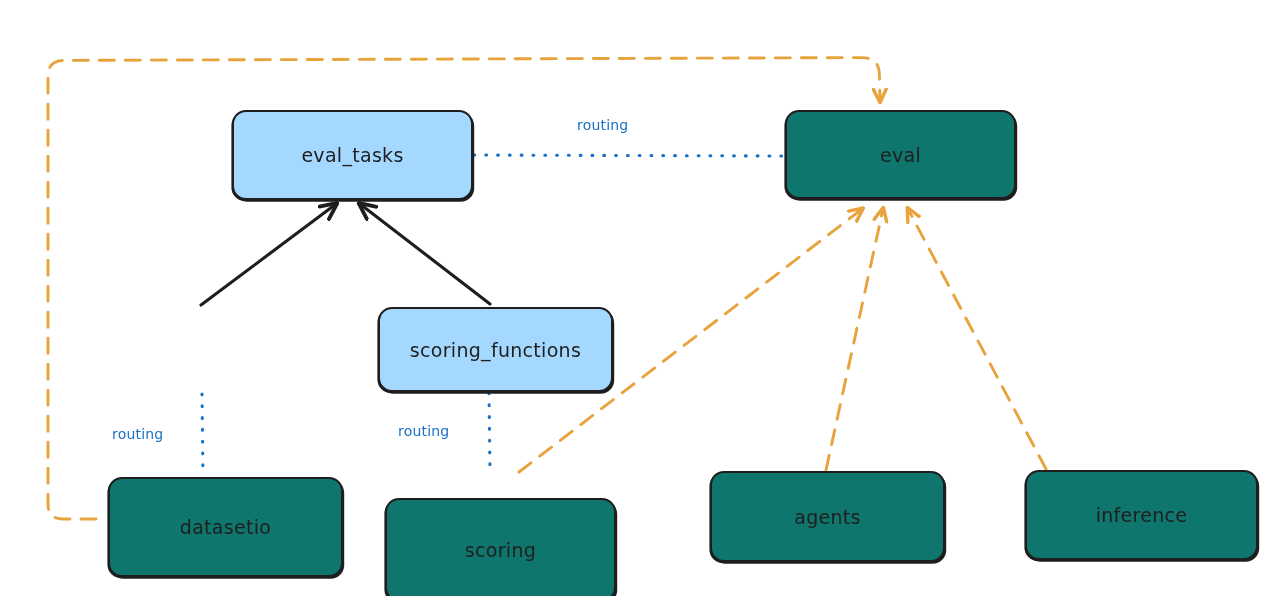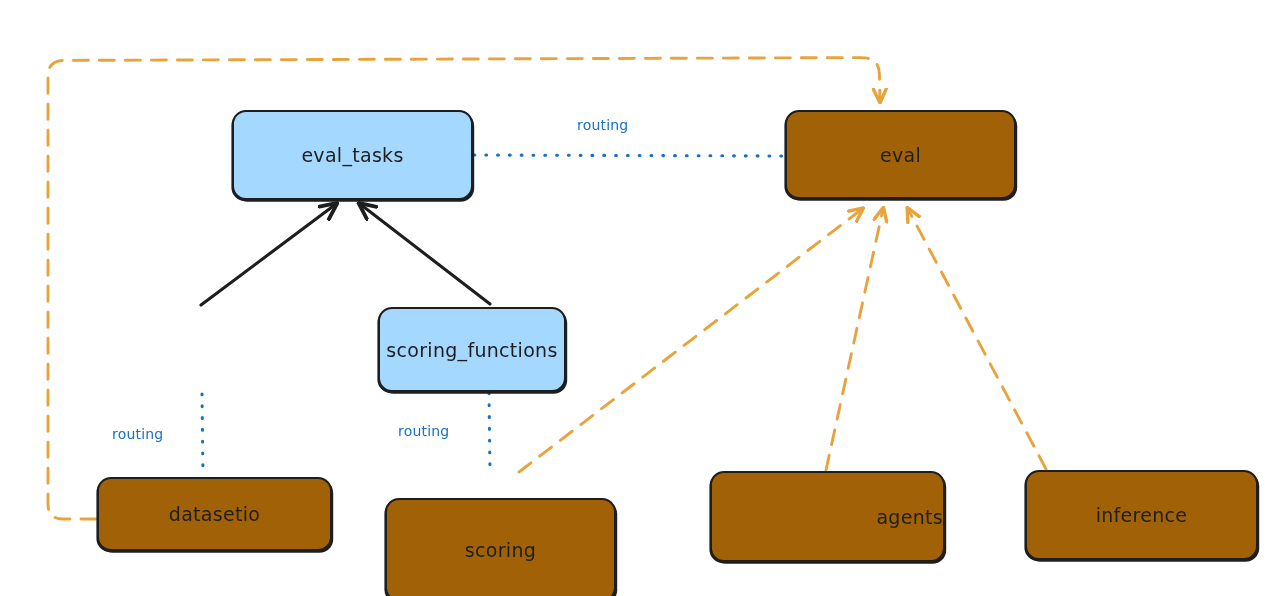--- a/index.html
+++ b/index.html
@@ -44,21 +44,21 @@
     font-size: 19px;
     letter-spacing: 0.3px;
     color: #1e1e1e;
     white-space: nowrap;
     pointer-events: none;
   }
   .node.api {
     background: #a5d8ff;
   }
   .node.provider {
-    background: #a16207;
+    background: #0f766e;
   }
   .edge-label {
     position: absolute;
     font-family: "DejaVu Sans", sans-serif;
     font-size: 14px;
     color: #1971c2;
     white-space: nowrap;
     z-index: 6;
     letter-spacing: 0.2px;
   }
@@ -119,33 +119,33 @@
 
   <div class="node api" style="left:232px; top:110px; width:241px; height:90px;">
     <span class="node-label">eval_tasks</span>
   </div>
 
   <div class="node provider" style="left:785px; top:110px; width:231px; height:89px;">
     <span class="node-label">eval</span>
   </div>
 
 
-  <div class="node api" style="left:378px; top:307px; width:188px; height:85px;">
+  <div class="node api" style="left:378px; top:307px; width:235px; height:85px;">
     <span class="node-label">scoring_functions</span>
   </div>
 
-  <div class="node provider" style="left:97px; top:477px; width:235px; height:74px;">
+  <div class="node provider" style="left:108px; top:477px; width:235px; height:100px;">
     <span class="node-label">datasetio</span>
   </div>
 
   <div class="node provider" style="left:385px; top:498px; width:231px; height:104px;">
     <span class="node-label">scoring</span>
   </div>
 
-  <div class="node provider" style="left:710px; top:471px; width:235px; height:91px;justify-content:flex-end;">
+  <div class="node provider" style="left:710px; top:471px; width:235px; height:91px;">
     <span class="node-label">agents</span>
   </div>
 
   <div class="node provider" style="left:1025px; top:470px; width:233px; height:90px;">
     <span class="node-label">inference</span>
   </div>
 
   <div class="edge-label" style="left:577px; top:117px;">routing</div>
 
   <div class="edge-label" style="left:112px; top:426px;">routing</div>

